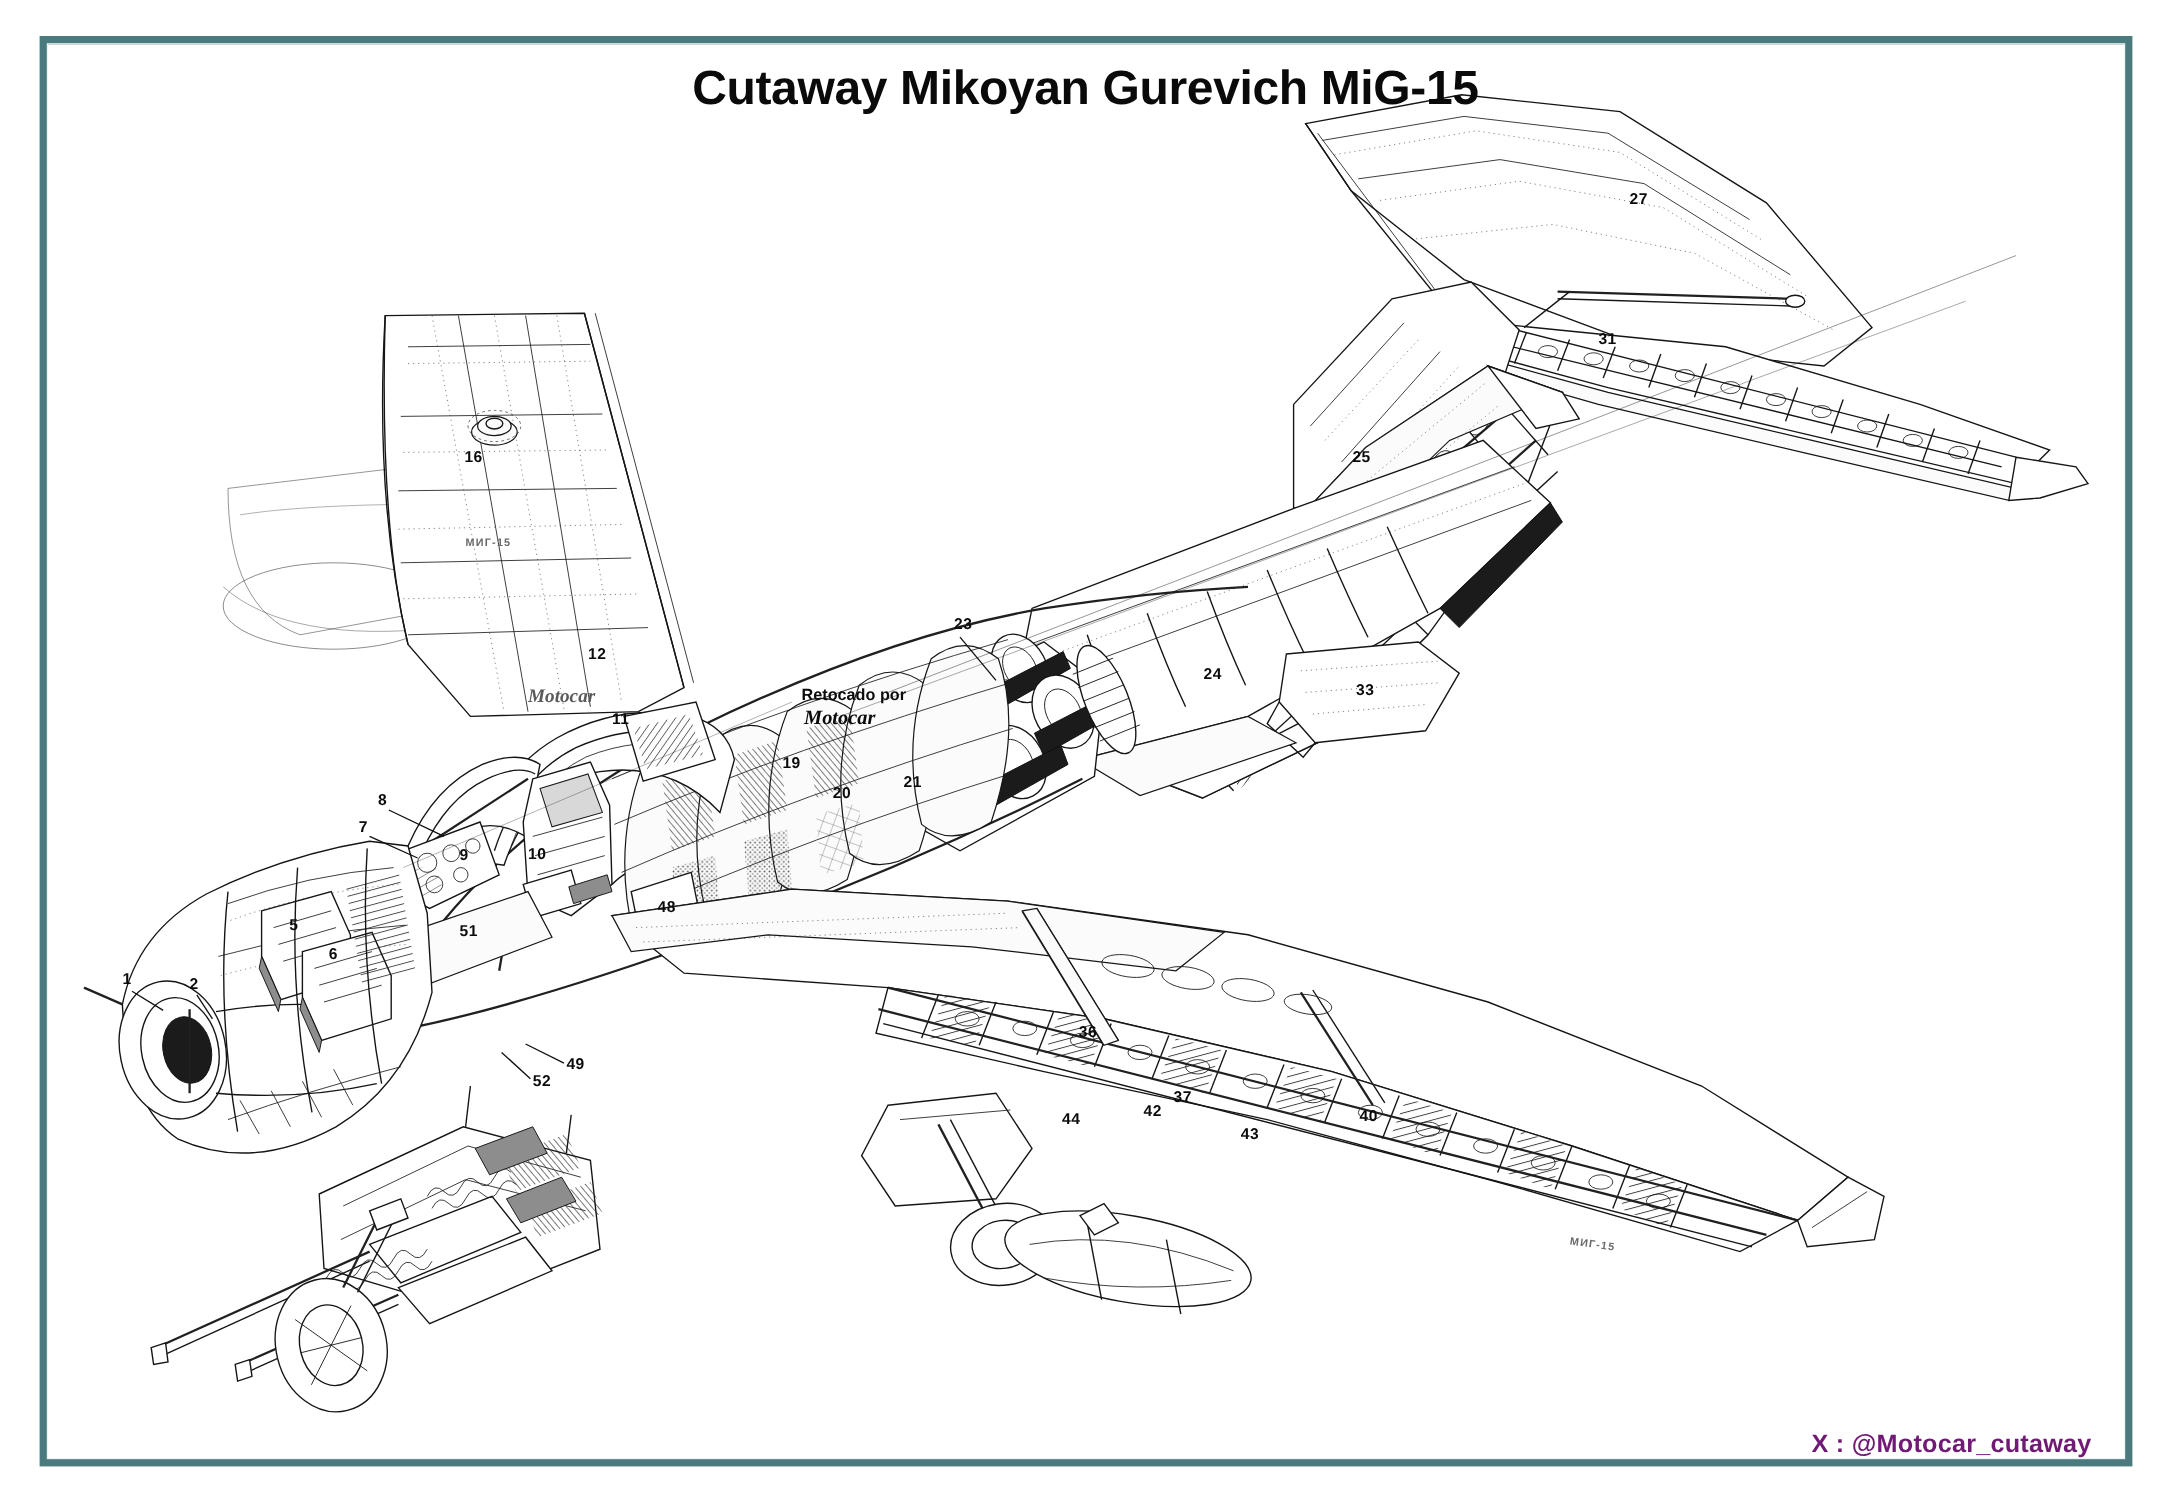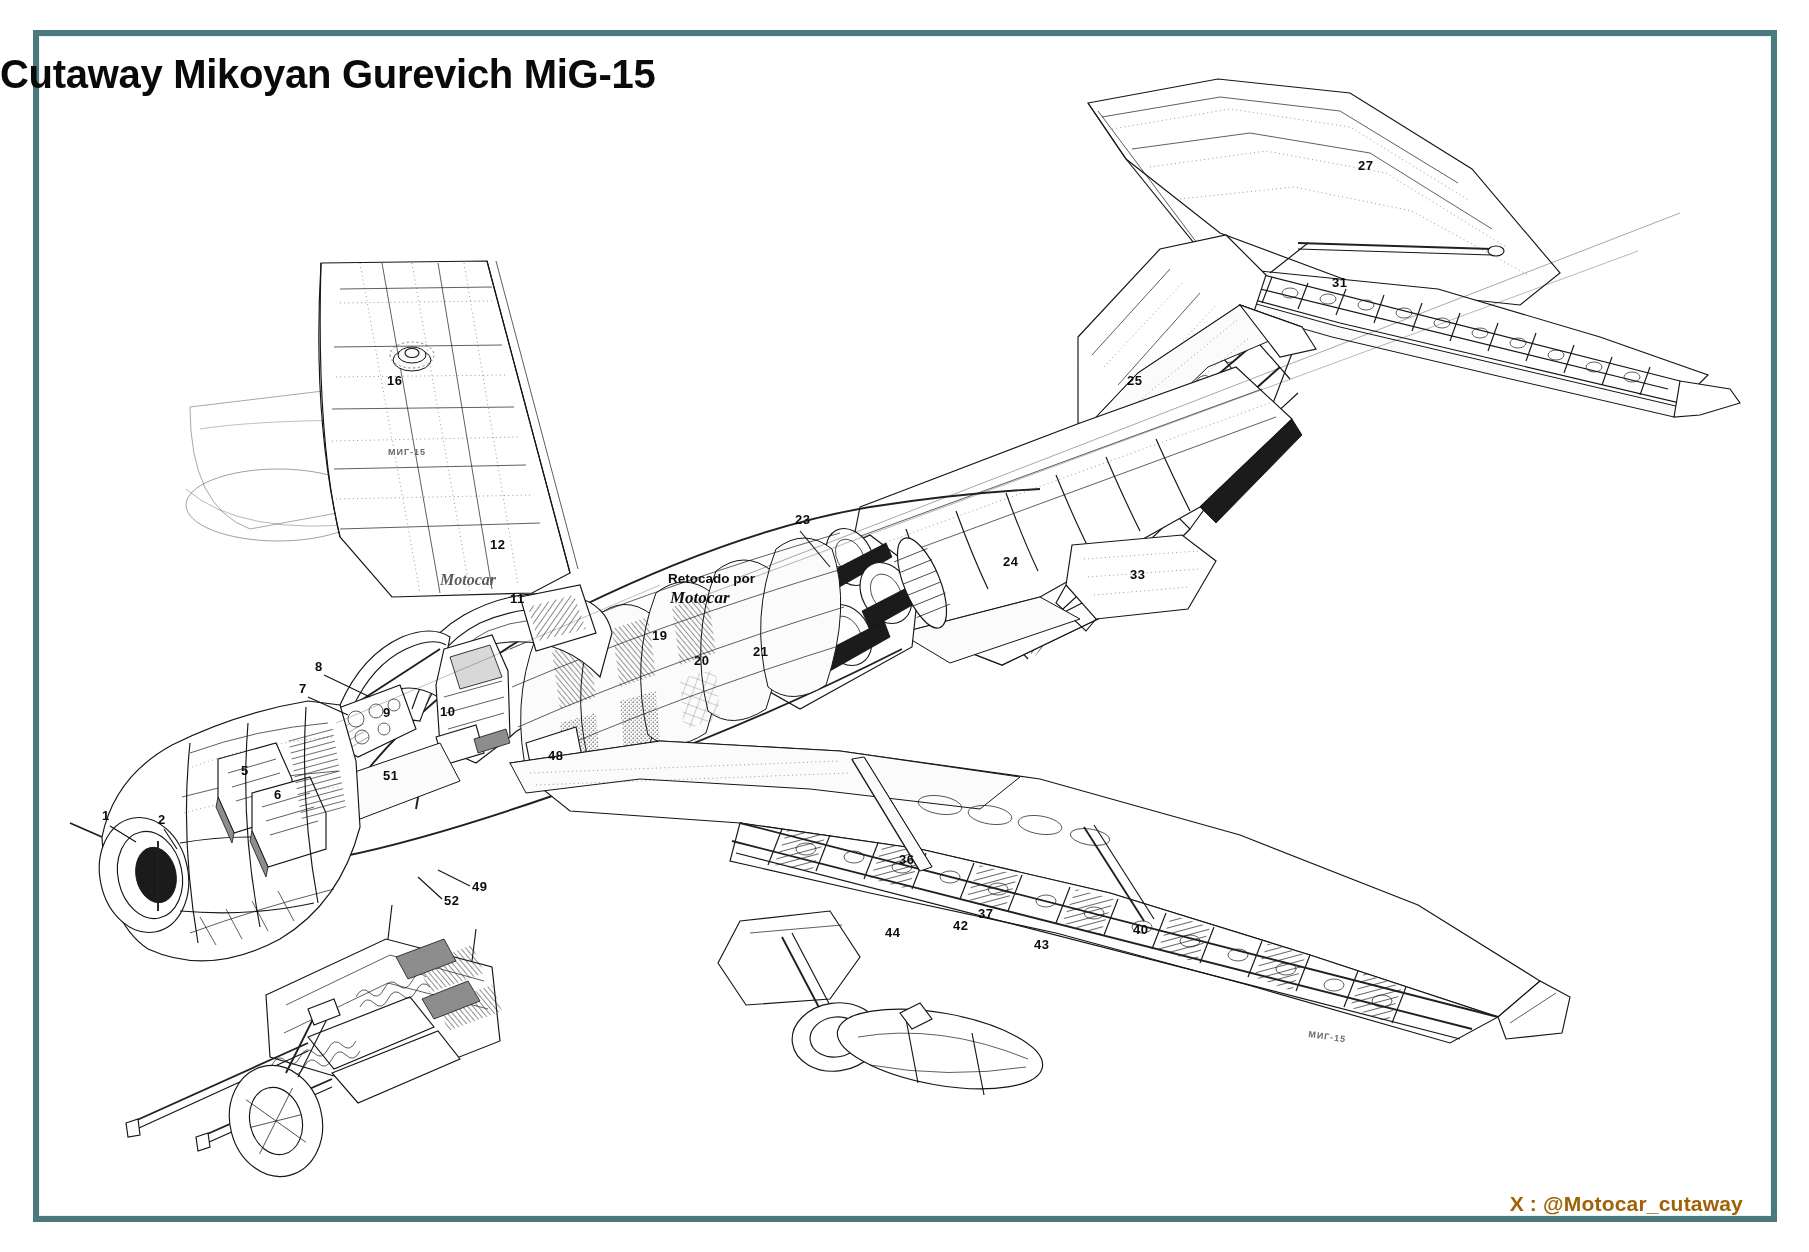--- a/index.html
+++ b/index.html
@@ -40,35 +40,36 @@
     height: 1180px;
     border: 1px solid #eaf4f4;
     box-sizing: border-box;
     pointer-events: none;
   }
   #title {
     position: absolute;
     left: 0;
     top: 52px;
     width: 1809px;
+    text-align: center;
     font-family: "Liberation Sans", sans-serif;
     font-weight: bold;
     font-size: 40px;
     letter-spacing: -0.3px;
     color: #0a0a0a;
     white-space: nowrap;
   }
   #handle {
     position: absolute;
     right: 66px;
     bottom: 36px;
     font-family: "Liberation Sans", sans-serif;
     font-weight: bold;
     font-size: 21px;
-    color: #a16207;
+    color: #701a75;
     letter-spacing: 0.2px;
   }
   #artwork {
     position: absolute;
     left: 40px;
     top: 37px;
     width: 1730px;
     height: 1178px;
   }
   svg { display: block; }

